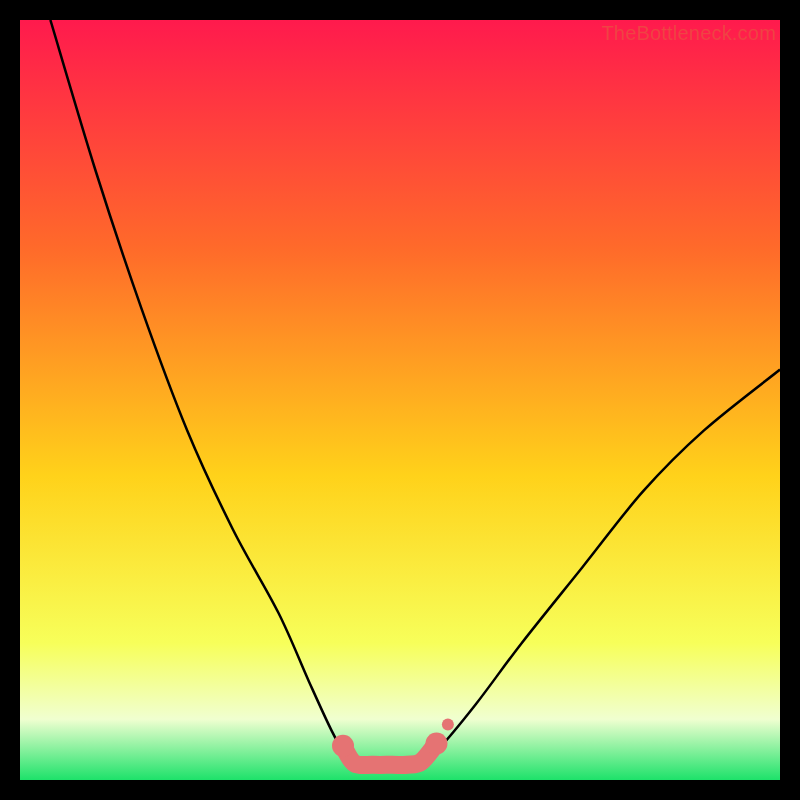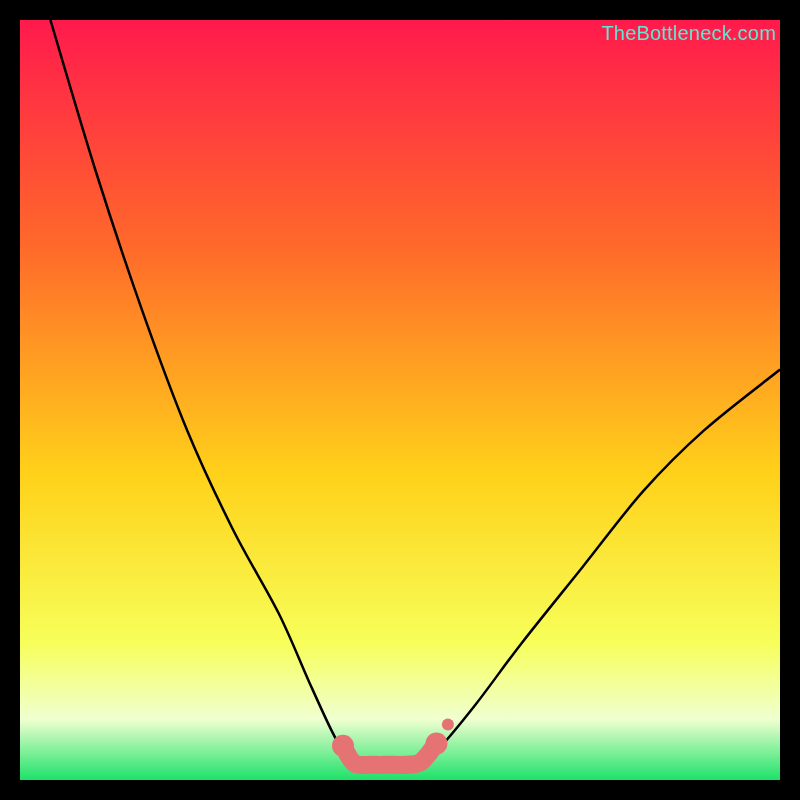--- a/index.html
+++ b/index.html
@@ -16,21 +16,21 @@
     left: 20px;
     top: 20px;
     width: 760px;
     height: 760px;
     box-sizing: border-box;
   }
   .watermark {
     position: absolute;
     top: 22px;
     right: 24px;
-    color: #5eead4;
+    color: #ef4444;
     font-size: 20px;
     font-weight: 500;
     letter-spacing: 0.2px;
     z-index: 3;
     user-select: none;
   }
   svg {
     display: block;
   }
 </style>

